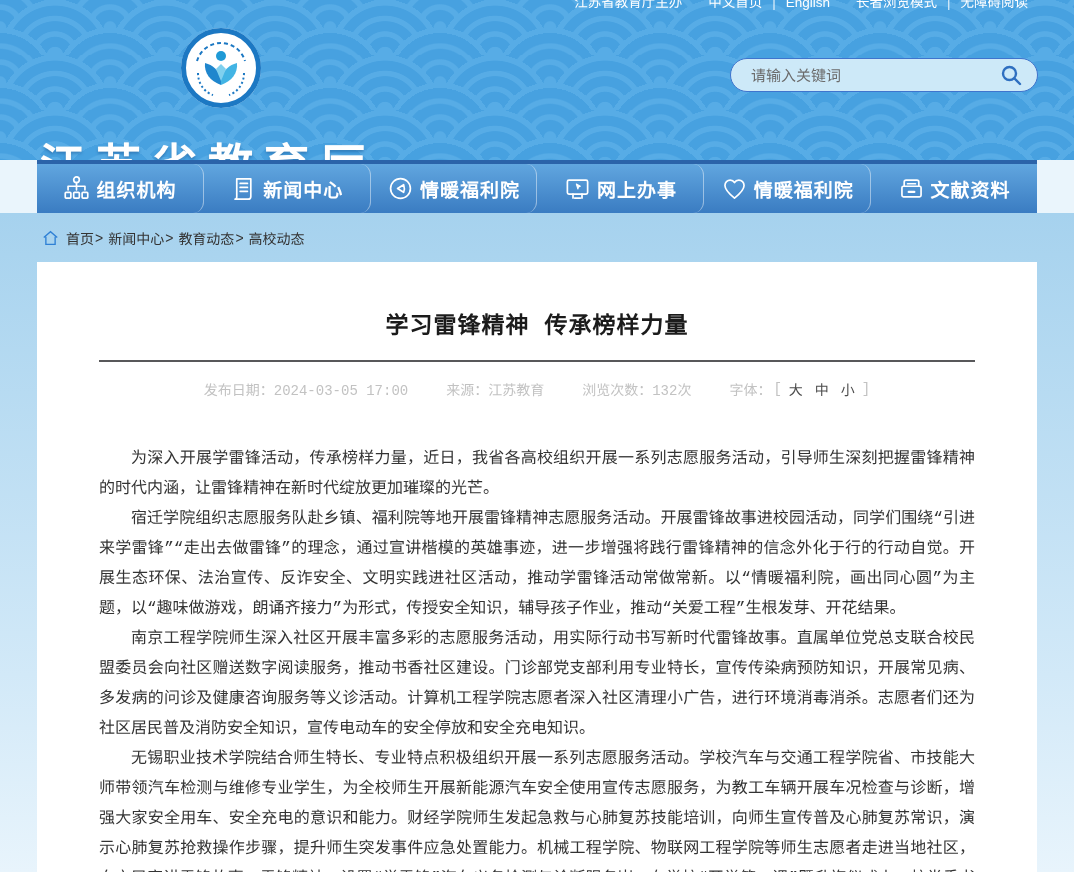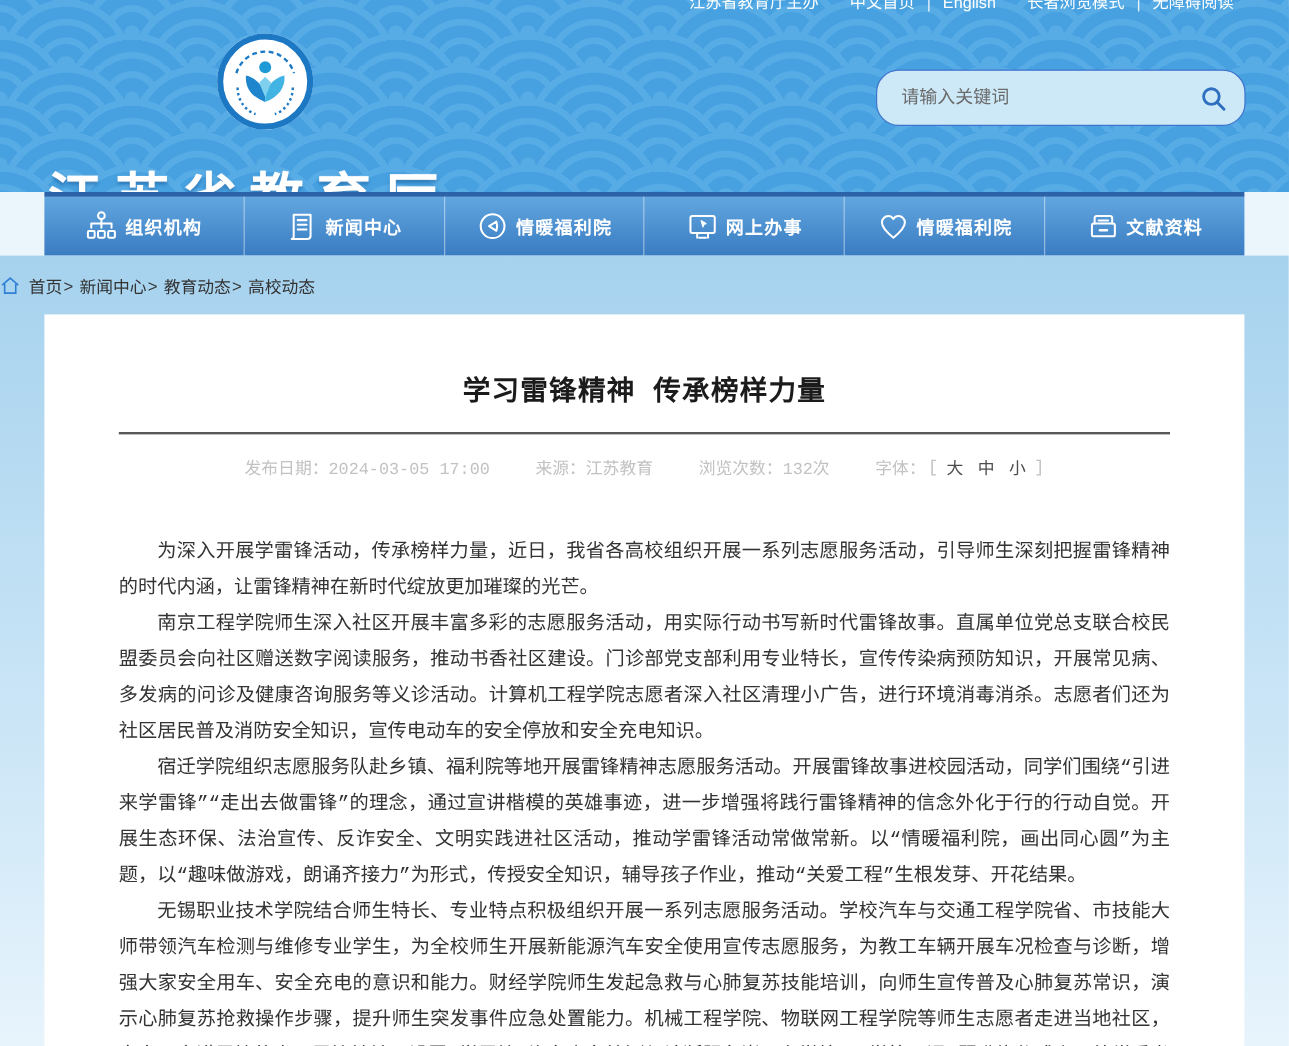--- a/index.html
+++ b/index.html
@@ -36,21 +36,21 @@
     text-shadow: 0 2px 3px rgba(16, 76, 138, 0.45), 0 0 1px rgba(255,255,255,.6);
     white-space: nowrap;
   }
   .brand-titles .en {
     margin-top: 23px; font-size: 15px; font-weight: bold; color: #f4faff;
     letter-spacing: 3.4px; text-shadow: 0 1px 2px rgba(16, 76, 138, 0.4);
     white-space: nowrap;
   }
   .search-box {
     margin: 38px 36px 0 0;
-    width: 308px; height: 47px;
+    width: 308px; height: 34px;
     background: #cde9f8;
     border: 1px solid #3f74cd;
     border-radius: 19px;
     display: flex; align-items: center;
   }
   .search-box input {
     flex: 1; background: transparent; border: none; outline: none;
     padding: 0 8px 0 20px; font-size: 15px; color: #333;
     font-family: "Liberation Sans", "DejaVu Sans", sans-serif;
   }
@@ -58,31 +58,31 @@
   .search-btn { background: none; border: none; padding: 0 14px 0 0; cursor: pointer; display: flex; align-items: center; }
   
   .main-nav {
     width: 1000px; margin: 0 auto; height: 53px;
     border-top: 4px solid #2b63a9;
     background: linear-gradient(#61a6df, #3a7cc2);
     display: flex;
   }
   .nav-item {
     flex: 1; display: flex; align-items: center; justify-content: center; gap: 6px;
-    color: #fff; font-size: 15px; font-weight: bold; letter-spacing: 1px;
+    color: #fff; font-size: 19px; font-weight: bold; letter-spacing: 1px;
     border-right: 1px solid rgba(255,255,255,.45);
-    cursor: pointer; text-decoration: none;
+    cursor: pointer; text-decoration: none; border-radius: 11px;
   }
   .nav-item:last-child { border-right: none; }
   .nav-item svg { width: 27px; height: 27px; stroke: #fff; fill: none; stroke-width: 1.5; stroke-linecap: round; stroke-linejoin: round; }
   
   .page-lower { height: 659px; background: linear-gradient(#a6d2ee, #d2e9f8 70%, #e8f4fc); }
   .breadcrumb {
     height: 49px; display: flex; align-items: center;
-    font-size: 14px; color: #333;
+    padding-left: 42px; font-size: 14px; color: #333;
   }
   .breadcrumb svg { width: 17px; height: 16px; stroke: #2f80d5; fill: none; stroke-width: 1.6; margin-right: 7px; }
   .breadcrumb a { color: #333; text-decoration: none; cursor: pointer; }
   .breadcrumb .sep { margin: 0 5px 0 1px; color: #333; }
   .card { width: 1000px; margin: 0 auto; background: #ffffff; height: 610px; overflow: hidden; font-family: Liberation Mono, monospace; }
   .article { padding: 44px 62px 0 62px; }
   .article-title {
     text-align: center; font-size: 23px; font-weight: bold; color: #1b1b1b;
     letter-spacing: 1px;
   }
@@ -242,19 +242,19 @@
           <span>[</span>
           <span class="font-opt">大</span>
           <span class="font-opt">中</span>
           <span class="font-opt">小</span>
           <span>]</span>
         </span>
       </div>
 
       <div class="article-body">
         <p>为深入开展学雷锋活动，传承榜样力量，近日，我省各高校组织开展一系列志愿服务活动，引导师生深刻把握雷锋精神的时代内涵，让雷锋精神在新时代绽放更加璀璨的光芒。</p>
+        <p>宿迁学院组织志愿服务队赴乡镇、福利院等地开展雷锋精神志愿服务活动。开展雷锋故事进校园活动，同学们围绕“引进来学雷锋”“走出去做雷锋”的理念，通过宣讲楷模的英雄事迹，进一步增强将践行雷锋精神的信念外化于行的行动自觉。开展生态环保、法治宣传、反诈安全、文明实践进社区活动，推动学雷锋活动常做常新。以“情暖福利院，画出同心圆”为主题，以“趣味做游戏，朗诵齐接力”为形式，传授安全知识，辅导孩子作业，推动“关爱工程”生根发芽、开花结果。</p>
         <p>南京工程学院师生深入社区开展丰富多彩的志愿服务活动，用实际行动书写新时代雷锋故事。直属单位党总支联合校民盟委员会向社区赠送数字阅读服务，推动书香社区建设。门诊部党支部利用专业特长，宣传传染病预防知识，开展常见病、多发病的问诊及健康咨询服务等义诊活动。计算机工程学院志愿者深入社区清理小广告，进行环境消毒消杀。志愿者们还为社区居民普及消防安全知识，宣传电动车的安全停放和安全充电知识。</p>
-        <p>宿迁学院组织志愿服务队赴乡镇、福利院等地开展雷锋精神志愿服务活动。开展雷锋故事进校园活动，同学们围绕“引进来学雷锋”“走出去做雷锋”的理念，通过宣讲楷模的英雄事迹，进一步增强将践行雷锋精神的信念外化于行的行动自觉。开展生态环保、法治宣传、反诈安全、文明实践进社区活动，推动学雷锋活动常做常新。以“情暖福利院，画出同心圆”为主题，以“趣味做游戏，朗诵齐接力”为形式，传授安全知识，辅导孩子作业，推动“关爱工程”生根发芽、开花结果。</p>
         <p>无锡职业技术学院结合师生特长、专业特点积极组织开展一系列志愿服务活动。学校汽车与交通工程学院省、市技能大师带领汽车检测与维修专业学生，为全校师生开展新能源汽车安全使用宣传志愿服务，为教工车辆开展车况检查与诊断，增强大家安全用车、安全充电的意识和能力。财经学院师生发起急救与心肺复苏技能培训，向师生宣传普及心肺复苏常识，演示心肺复苏抢救操作步骤，提升师生突发事件应急处置能力。机械工程学院、物联网工程学院等师生志愿者走进当地社区，向市民宣讲雷锋故事、雷锋精神，设置“学雷锋”汽车义务检测与诊断服务岗。在学校“开学第一课”暨升旗仪式上，校党委书记宣讲“开学第一课”，解读雷锋精神的</p>
       </div>
     </div>
   </div>
 </div>
 
 </body></html>

